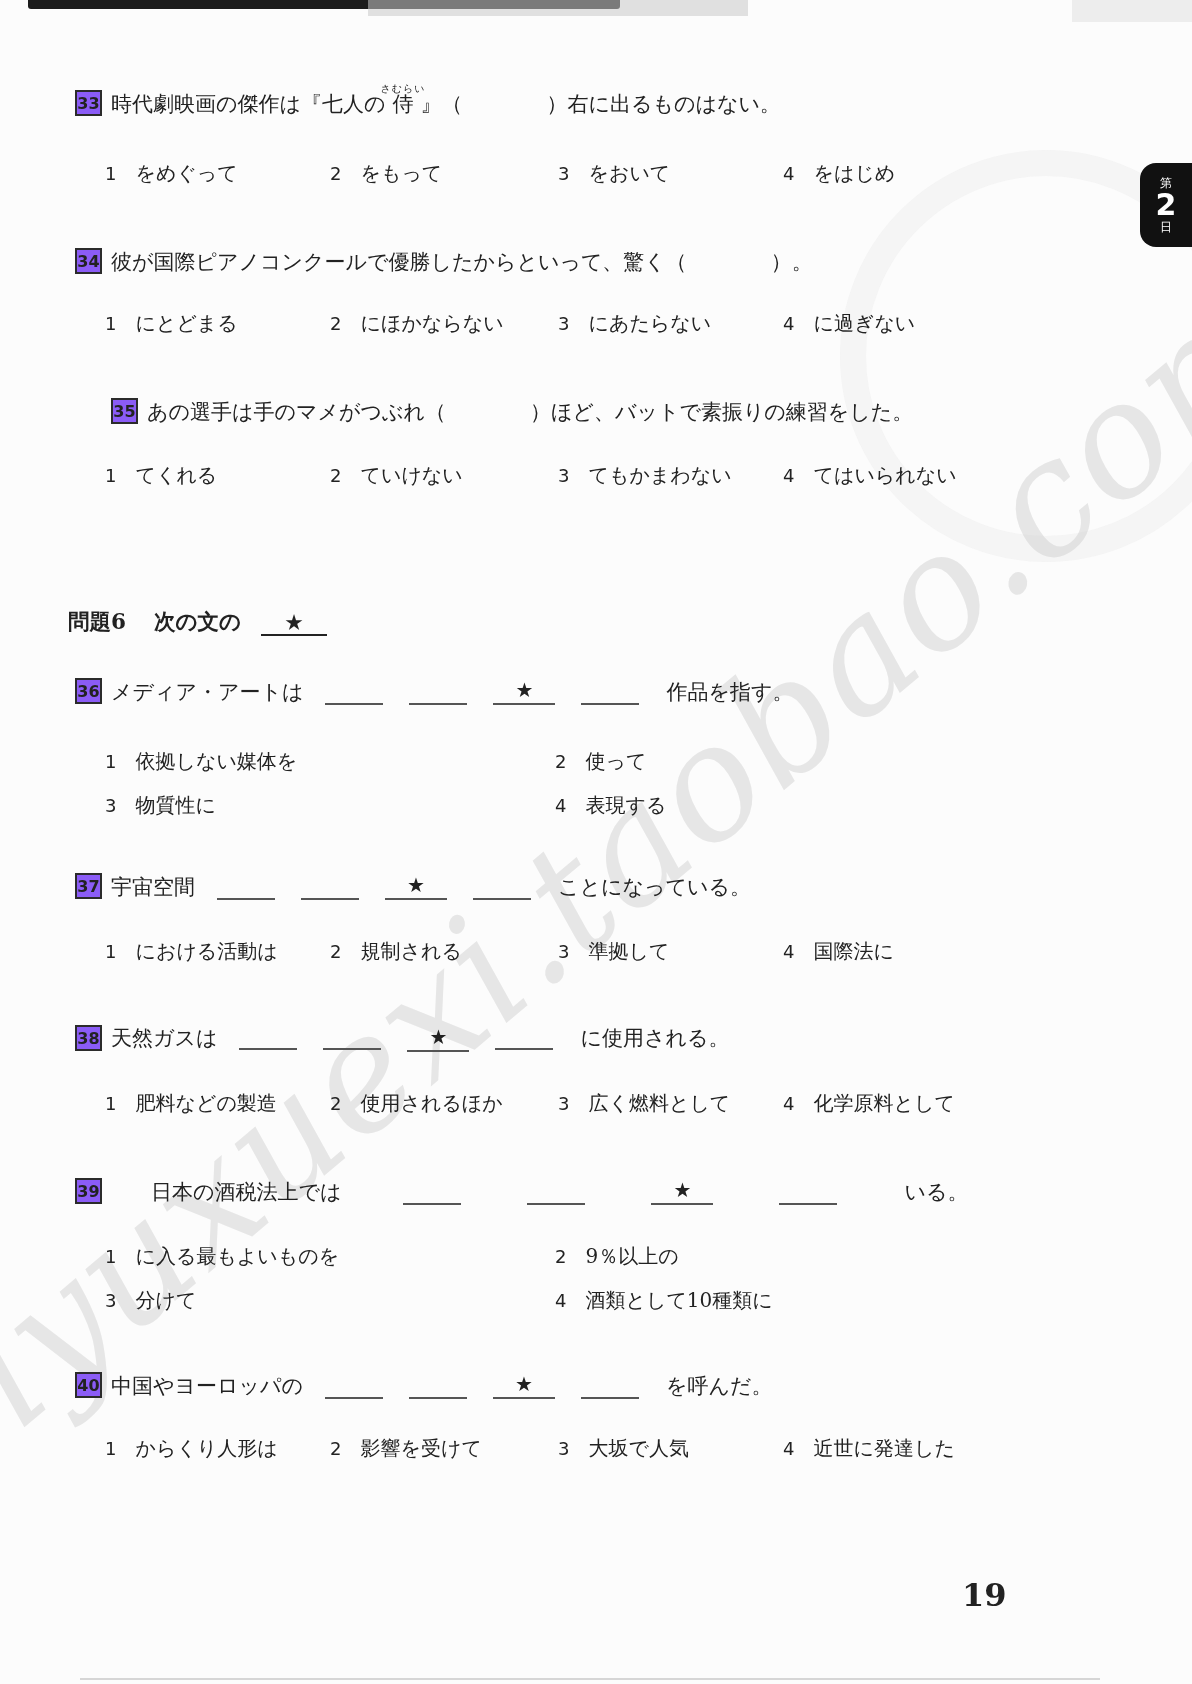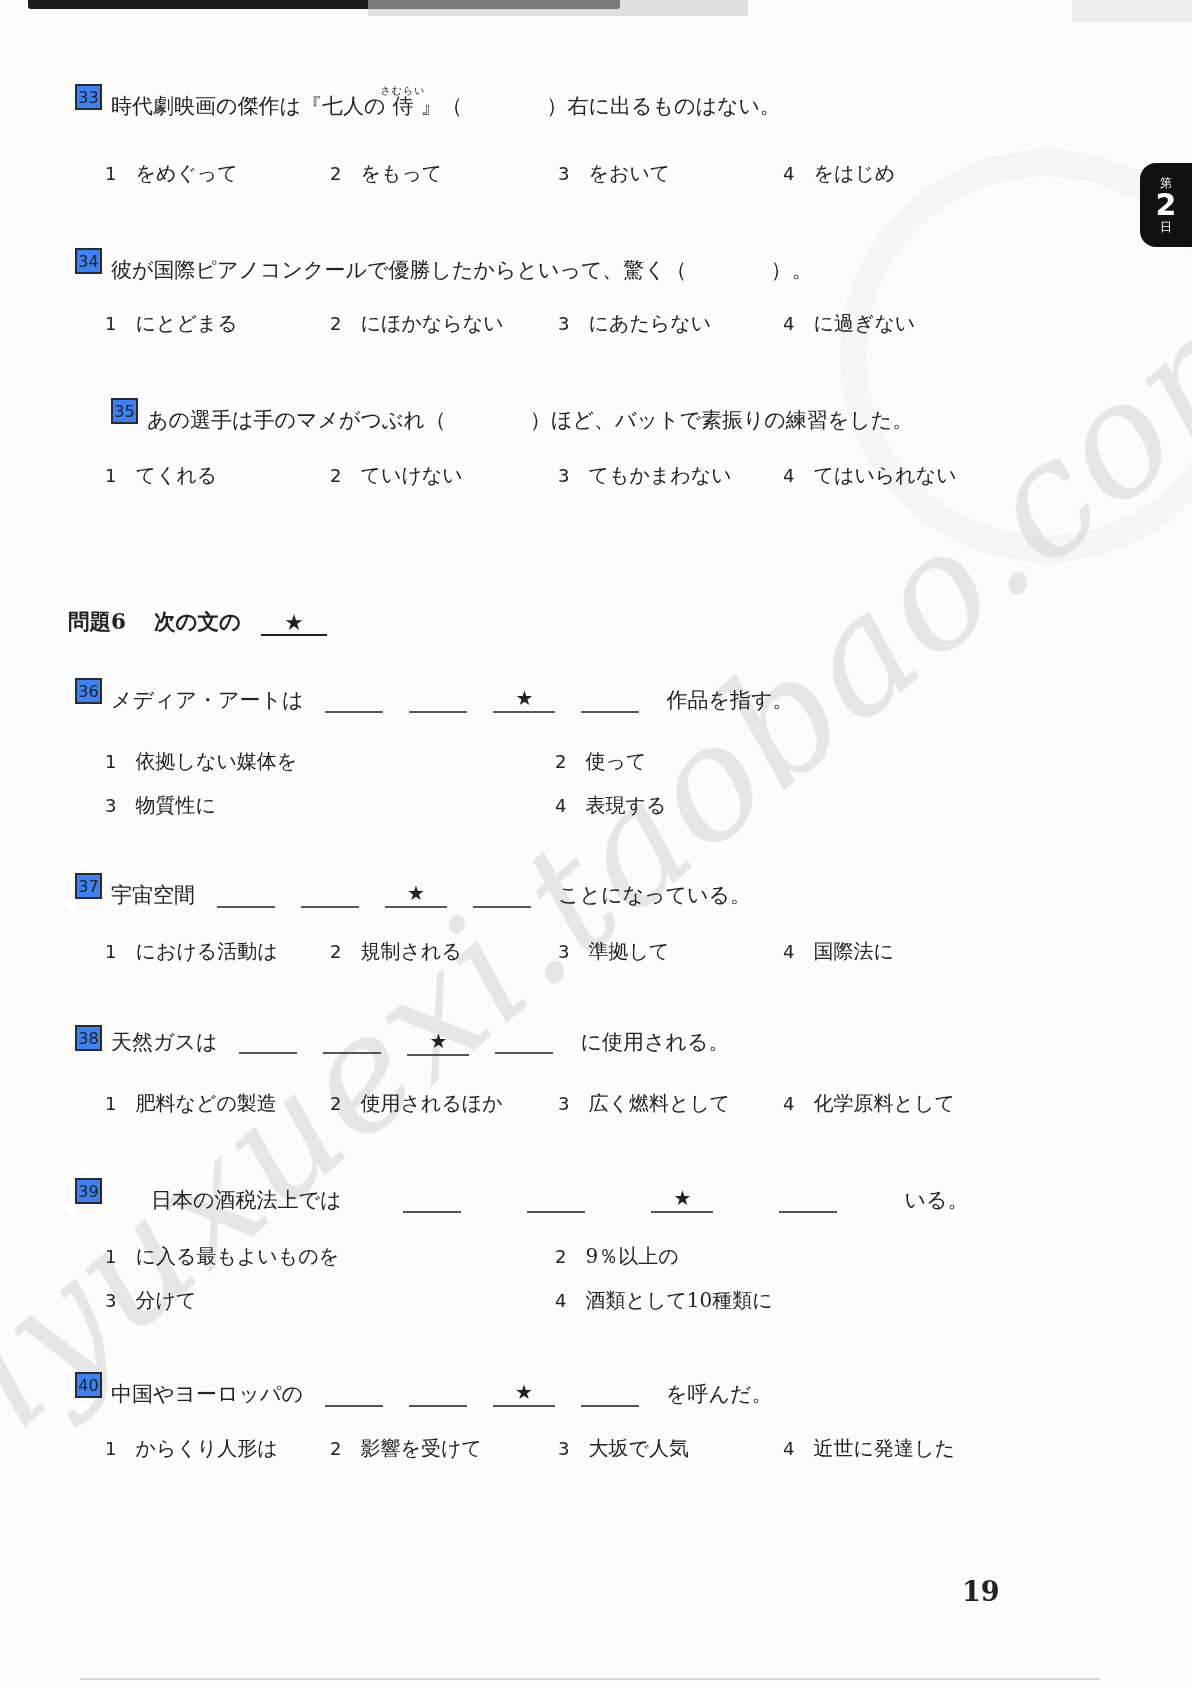--- a/index.html
+++ b/index.html
@@ -30,39 +30,39 @@
     display:flex;flex-direction:column;align-items:center;justify-content:center;
     color:#fff;font-family:"DejaVu Sans",sans-serif;line-height:1;
   }
   .day-badge .sm{font-size:12px;}
   .day-badge .big{font-size:30px;font-weight:bold;margin:1px 0;}
   
   .qline{position:absolute;left:75px;display:flex;align-items:flex-end;white-space:nowrap;}
   .qnum{
     flex:none;width:27px;height:26px;border:2px solid #2b2b2b;box-sizing:border-box;
     display:flex;align-items:center;justify-content:center;
-    font-family:"DejaVu Sans",sans-serif;font-weight:normal;font-size:16px;
-    margin-right:9px;margin-bottom:9px;background:#3b82f6;
+    font-family:"DejaVu Sans",sans-serif;font-weight:bold;font-size:16px;
+    margin-right:9px;margin-bottom:1px;background:#8b5cf6;
   }
   .stem{font-size:21px;line-height:1.25;}
   ruby rt{font-size:10px;letter-spacing:1px;}
   .blank{display:inline-block;width:58px;border-bottom:2px solid #555;height:20px;margin:0 13px;}
   .blank.first{margin-left:22px;}
   .star-blank{display:inline-block;width:62px;border-bottom:2px solid #555;height:24px;margin:0 13px;text-align:center;font-size:20px;line-height:22px;}
   .tail{margin-left:14px;}
   .optrow{position:absolute;left:105px;width:1040px;height:30px;font-size:20px;white-space:nowrap;}
   .opt{position:absolute;top:0;display:flex;align-items:baseline;}
   .opt .n{font-family:"DejaVu Sans",sans-serif;font-size:18px;margin-right:19px;}
   .c1{left:0;} .c2{left:225px;} .c3{left:453px;} .c4{left:678px;}
   .g1{left:0;} .g2{left:450px;}
   
   .heading{position:absolute;left:68px;top:592px;font-weight:bold;font-size:21.5px;white-space:nowrap;display:flex;align-items:flex-end;}
   .heading .label{margin-right:28px;margin-top:15px;}
   .heading .star-u{display:inline-block;min-width:66px;text-align:center;border-bottom:2.5px solid #222;margin:0 20px;font-size:19px;padding-bottom:1px;}
-  .pageno{position:absolute;left:962px;top:1576px;font-size:27px;font-weight:bold;font-family:"DejaVu Serif",serif;}
+  .pageno{position:absolute;left:962px;top:1576px;font-size:32px;font-weight:bold;font-family:"DejaVu Serif",serif;}
 </style>
 </head>
 <body>
 
 <div class="page">
 
   <div class="scan-top-strip"></div>
   <div class="scan-top-gray"></div>
   <div class="scan-top-right"></div>
   <div class="scan-bottom-line"></div>

